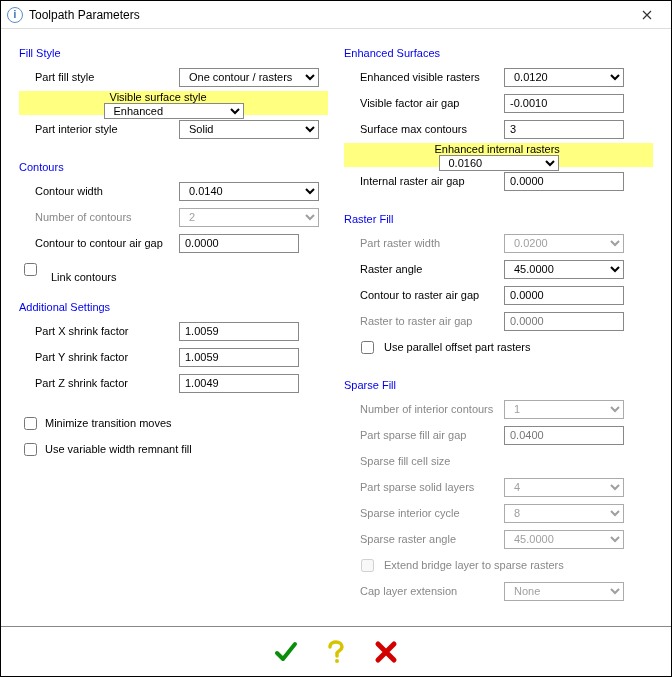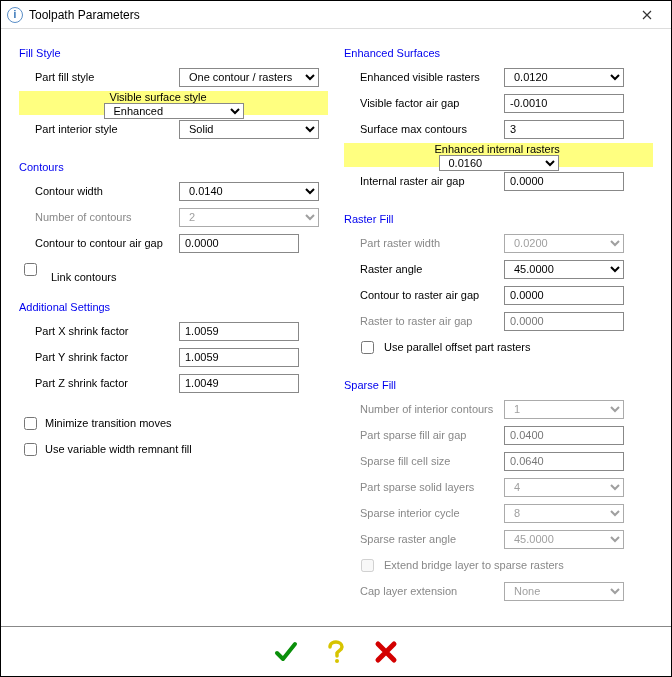--- a/index.html
+++ b/index.html
@@ -254,21 +254,20 @@
       <div class="row">
         <div class="label disabled">Number of interior contours</div>
         <select disabled=""><option>1</option></select>
       </div>
       <div class="row">
         <div class="label disabled">Part sparse fill air gap</div>
         <input class="text" style="width: 120px;" disabled="" value="0.0400">
       </div>
       <div class="row">
         <div class="label disabled">Sparse fill cell size</div>
-        <input class="text" style="width: 120px;" disabled="" value="0.0640">
       </div>
       <div class="row">
         <div class="label disabled">Part sparse solid layers</div>
         <select disabled=""><option>4</option></select>
       </div>
       <div class="row">
         <div class="label disabled">Sparse interior cycle</div>
         <select disabled=""><option>8</option></select>
       </div>
       <div class="row">

